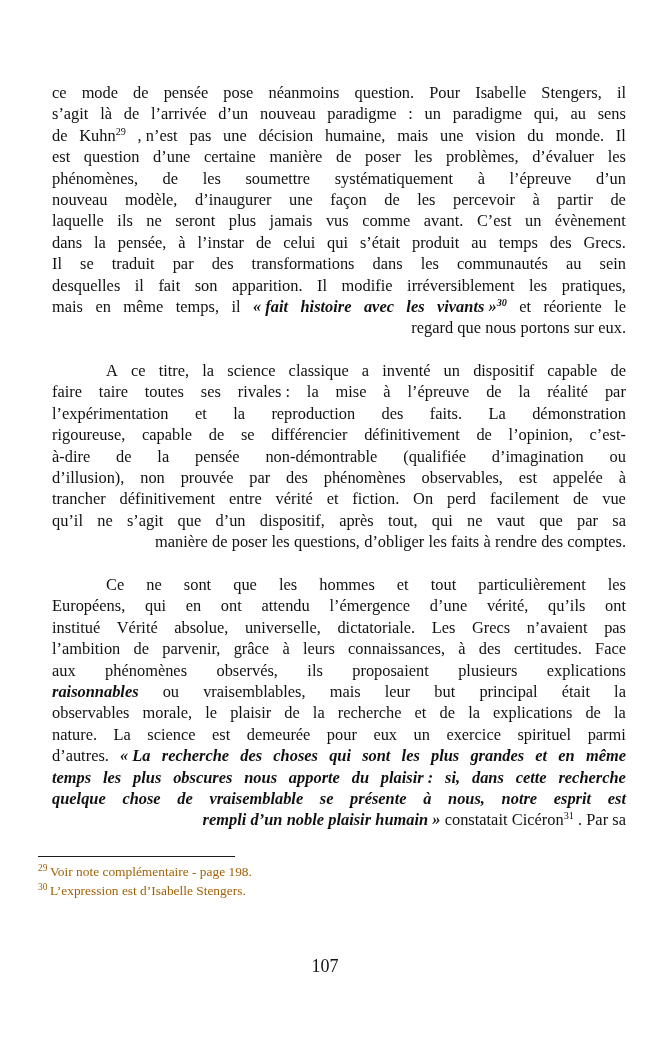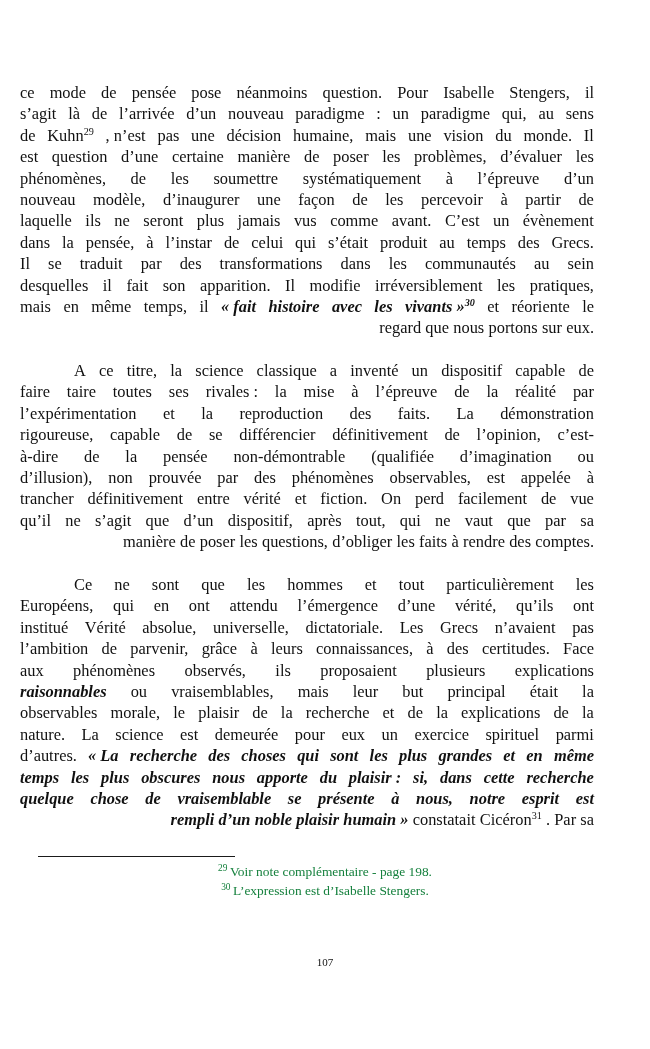--- a/index.html
+++ b/index.html
@@ -19,21 +19,21 @@
   #page {
     position: absolute;
     left: 0; top: 0;
     width: 650px;
     height: 1049px;
     background: #ffffff;
   }
 
   #body-text {
     position: absolute;
-    left: 20px;
+    left: 52px;
     top: 82px;
     width: 574px;
   }
 
   .para {
     margin: 0;
     padding: 0;
   }
   .para-gap {
     height: 21.4px;
@@ -89,35 +89,34 @@
     position: absolute;
     left: 38px;
     top: 862px;
     width: 574px;
   }
   .footnote {
     font-size: 13.4px;
     line-height: 19.2px;
     height: 19.2px;
     white-space: nowrap;
-    color: #15803d;
-    text-align: center;
+    color: #a16207;
   }
   .footnote sup {
     font-size: 0.70em;
     margin-right: 2.5px;
   }
 
   #page-number {
     position: absolute;
     left: 0;
     top: 956px;
     width: 650px;
     text-align: center;
-    font-size: 11px;
+    font-size: 18px;
     color: #111111;
   }
 </style>
 </head>
 <body>
 
 <div id="page">
 
   <div id="body-text">
       <div class="para">

